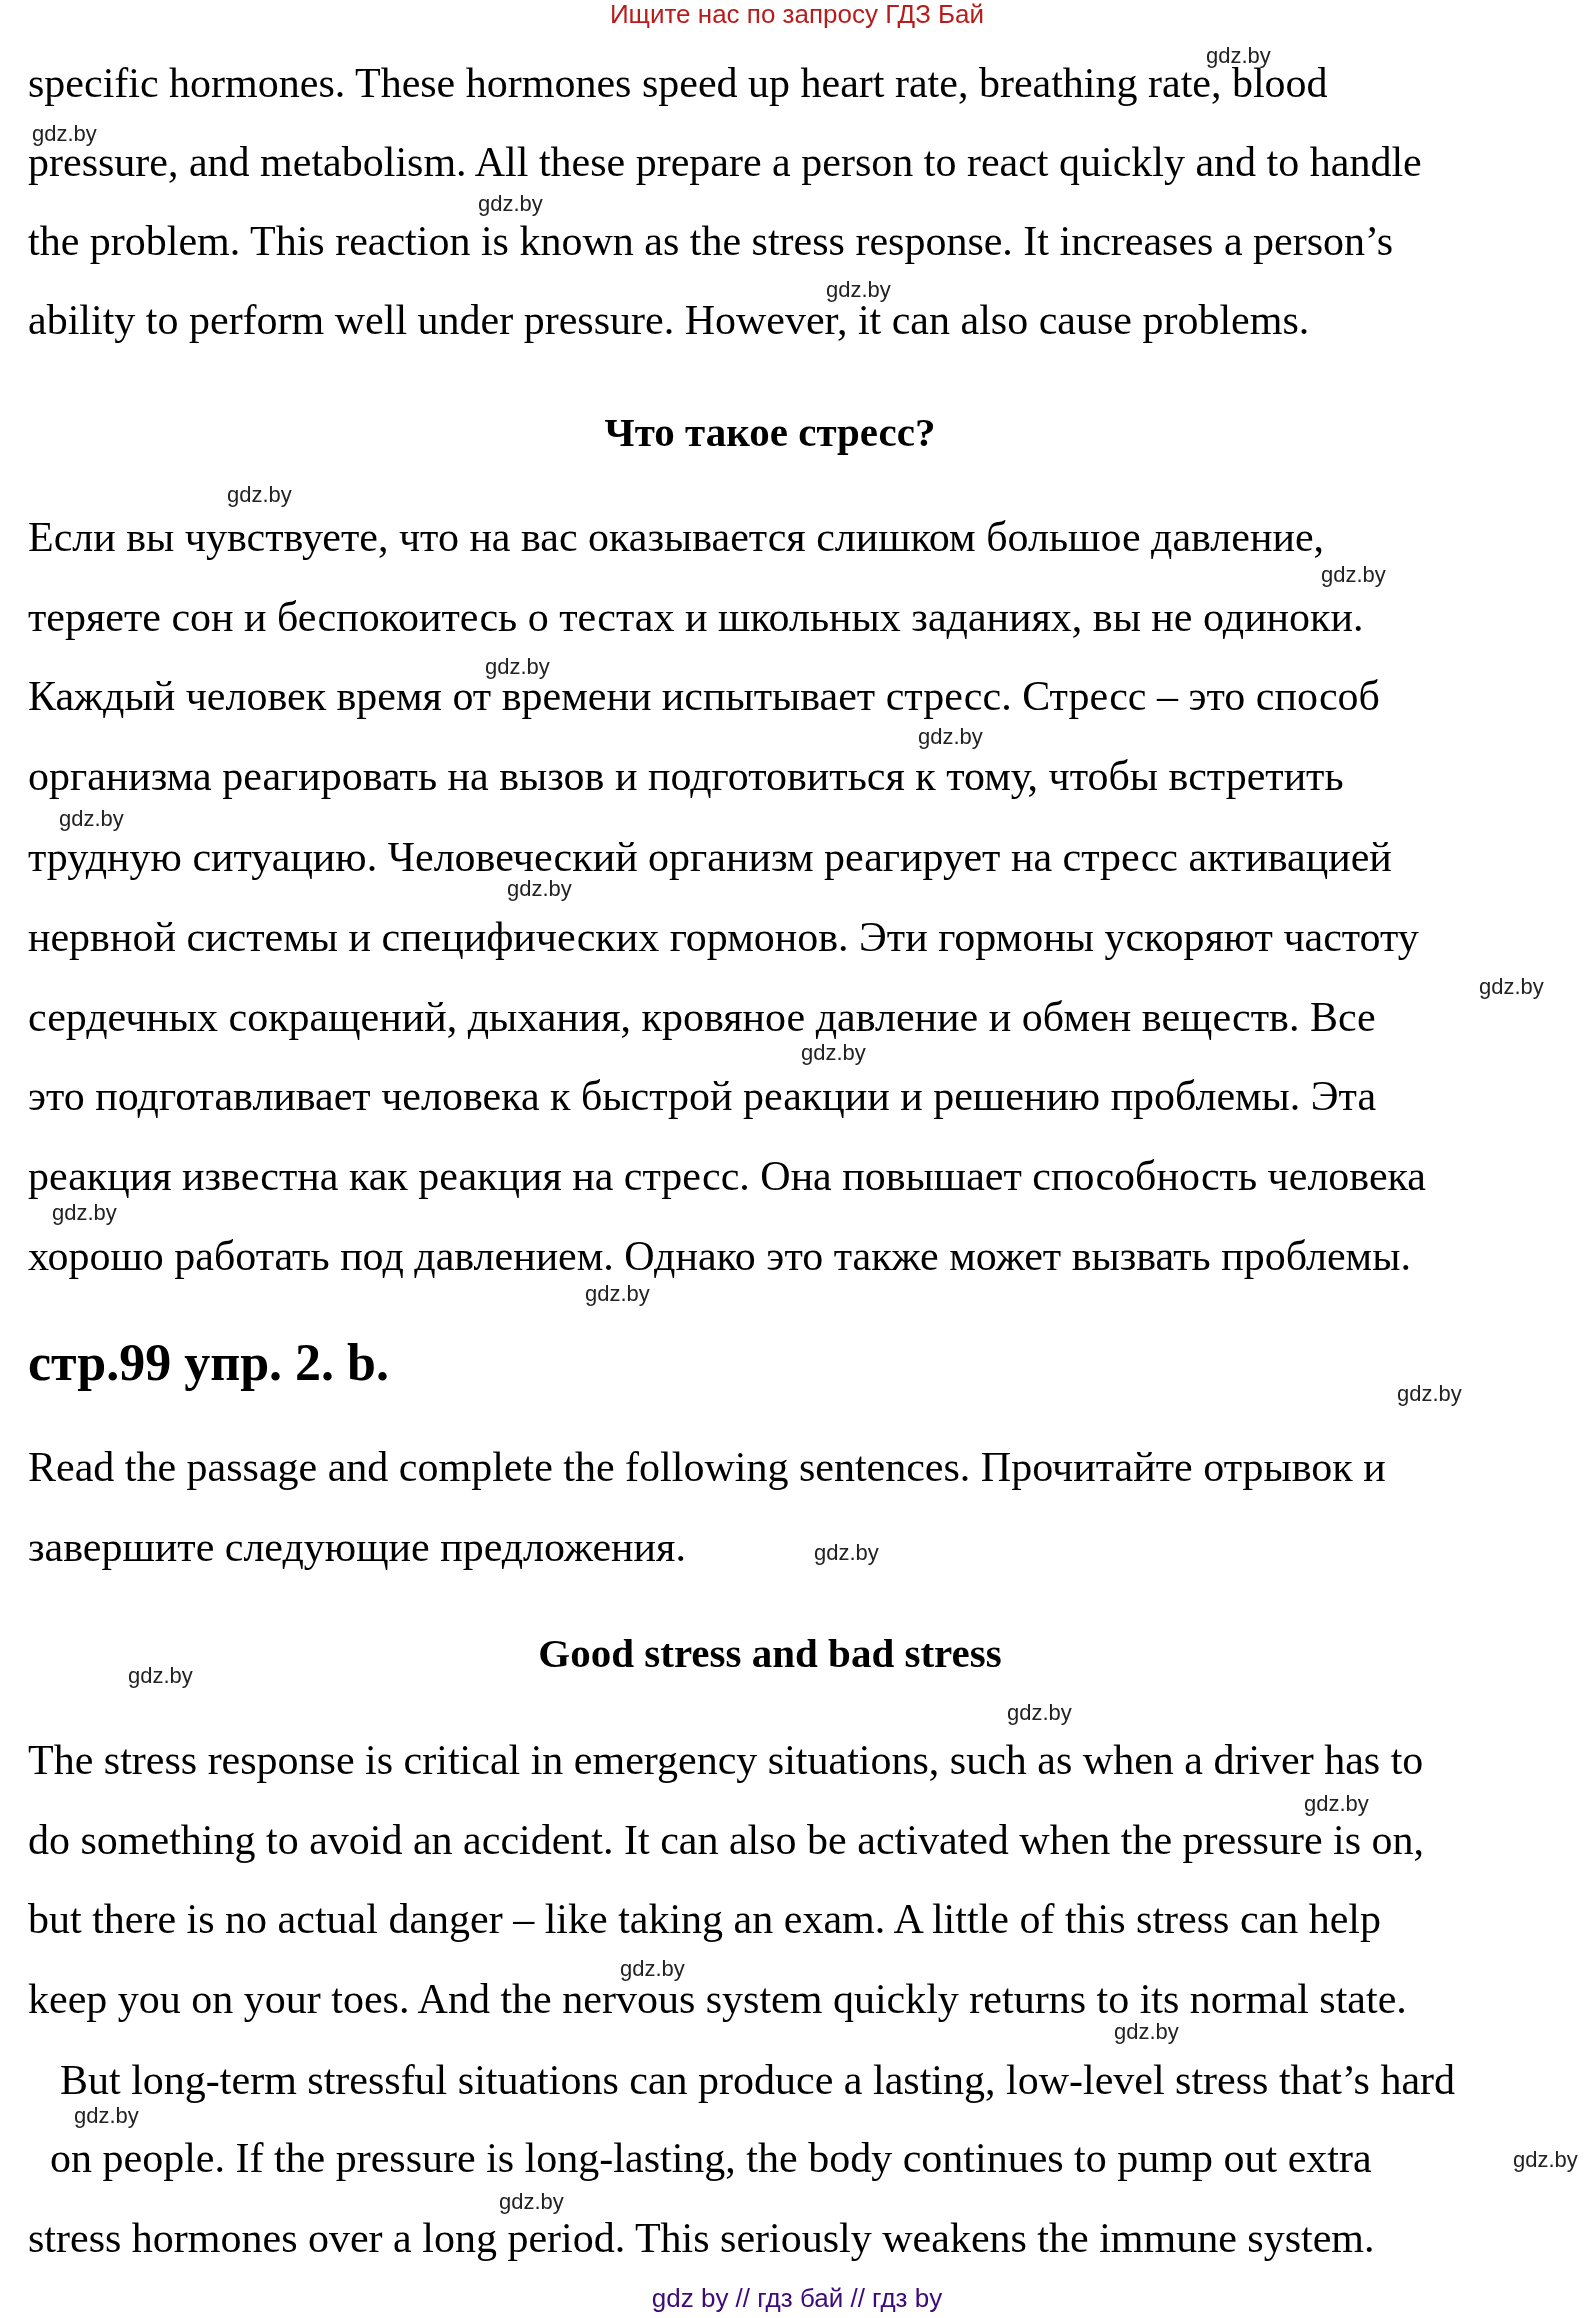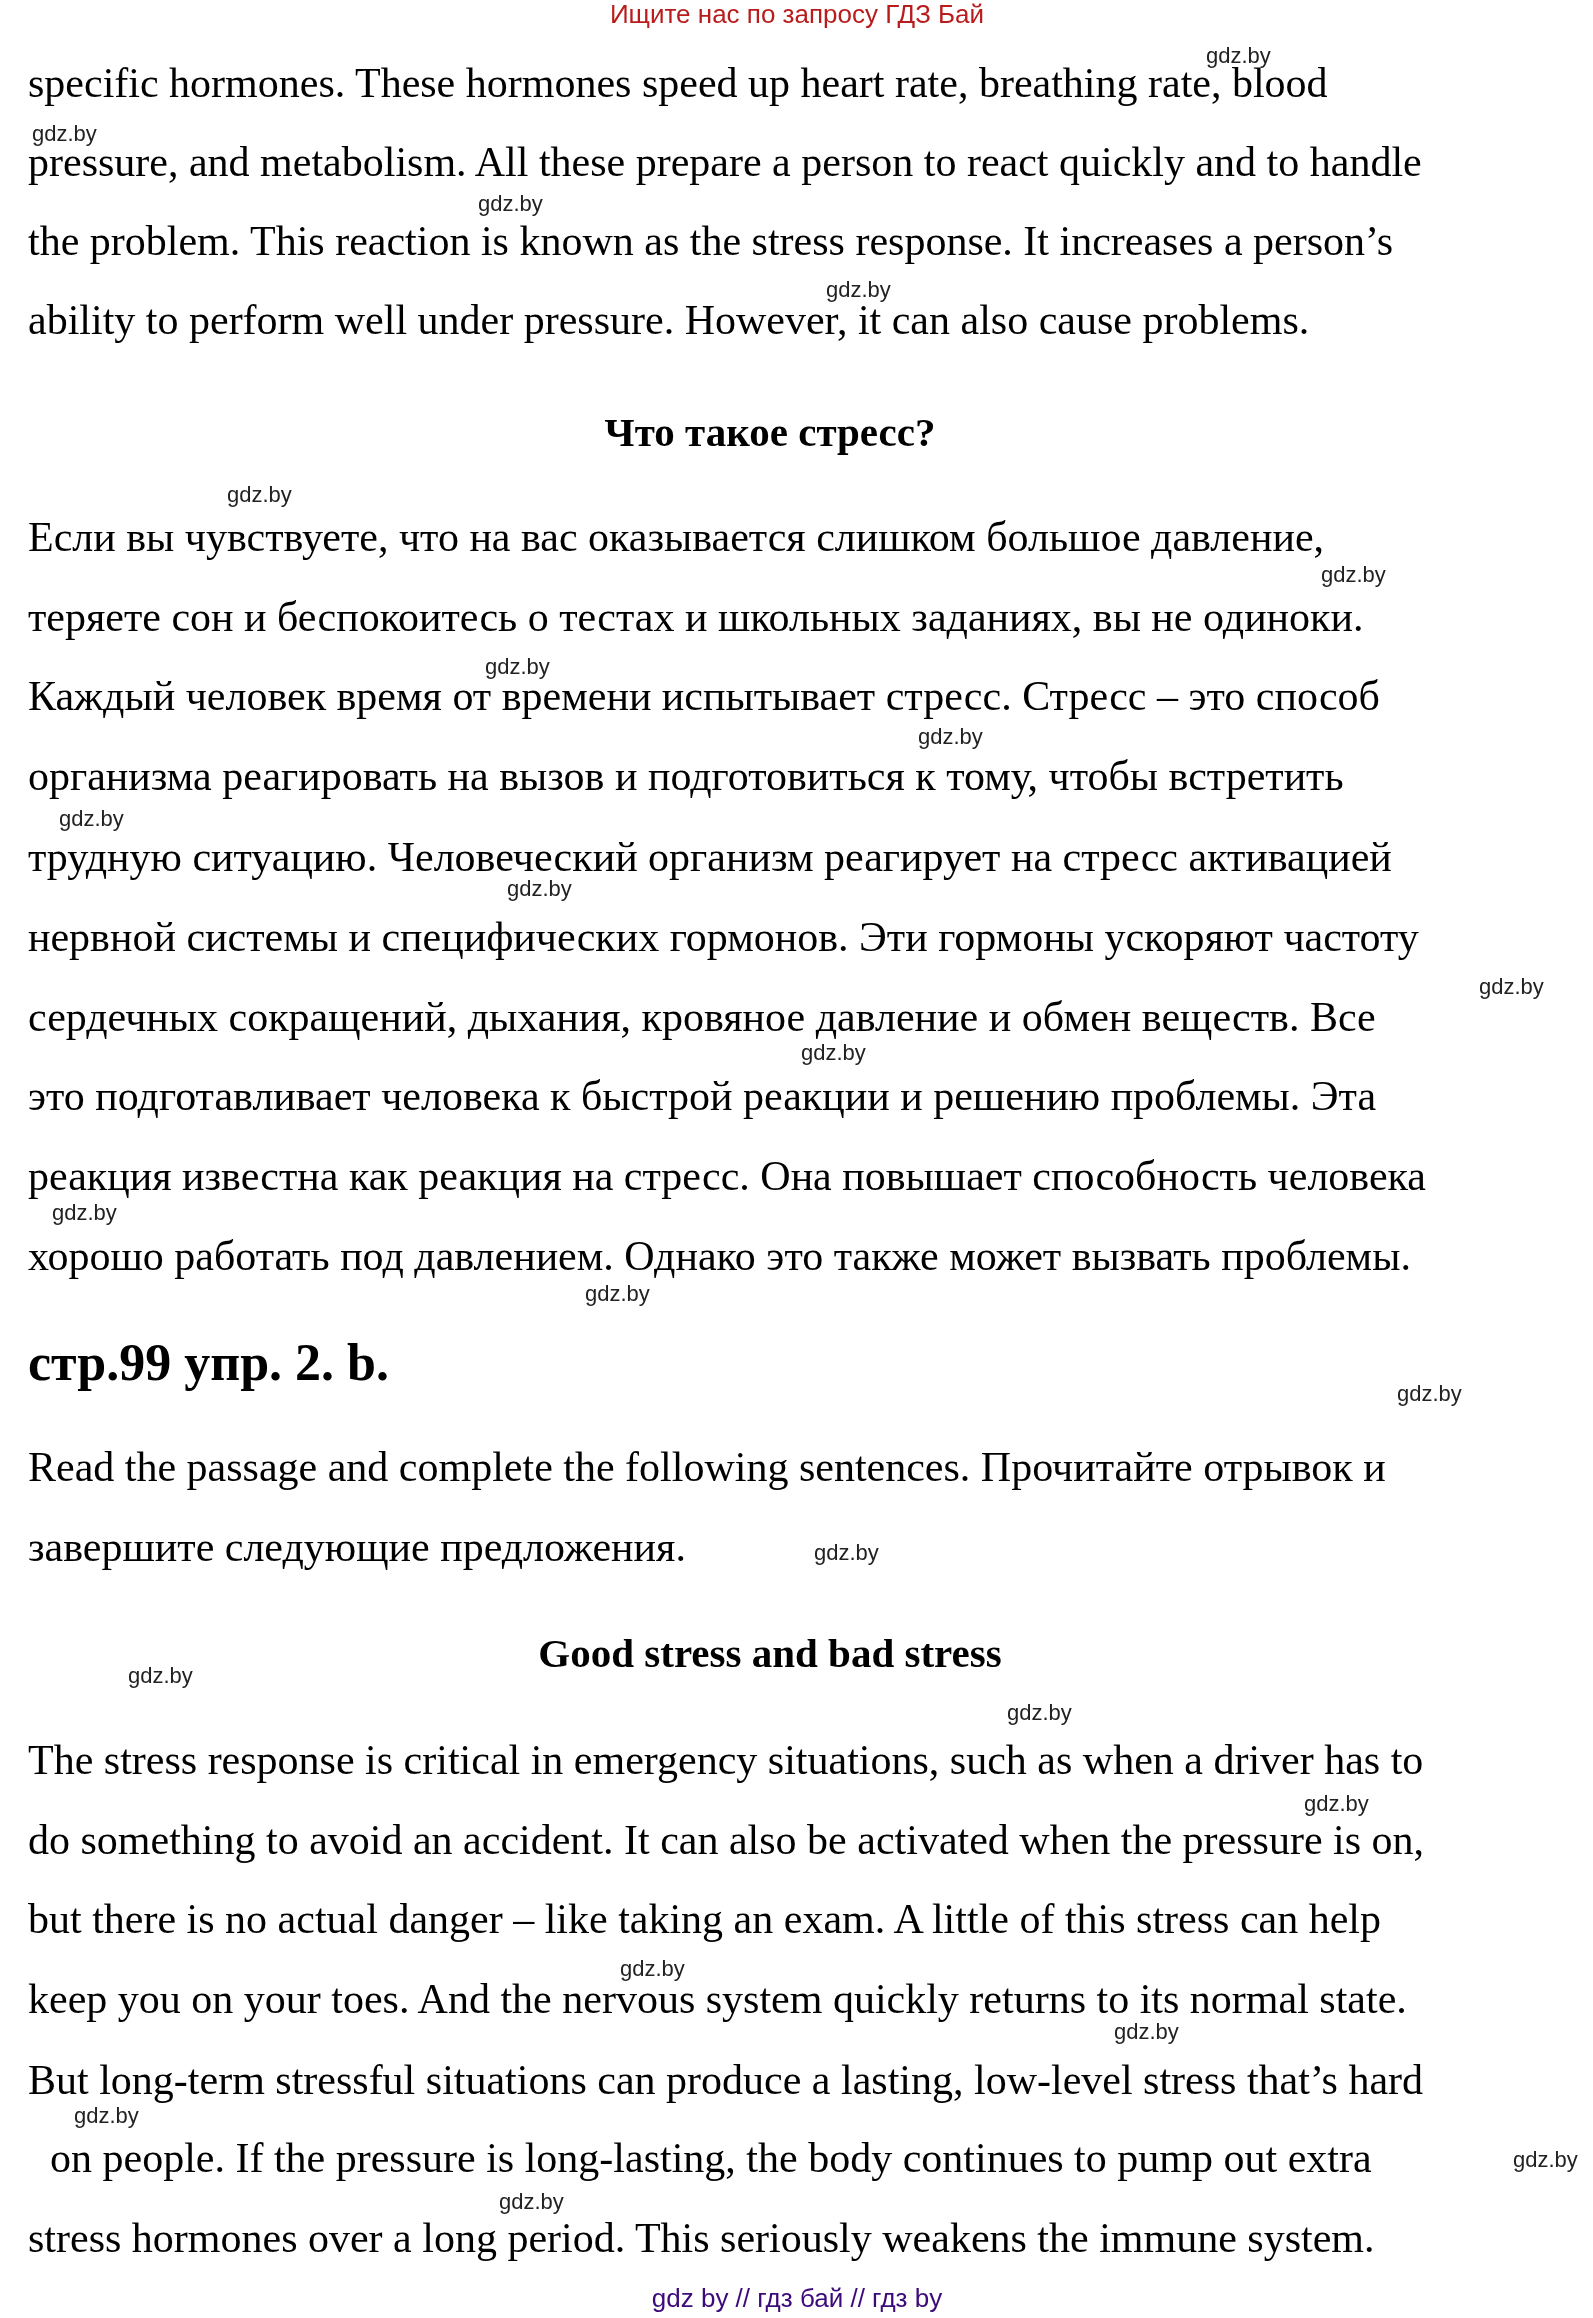--- a/index.html
+++ b/index.html
@@ -58,21 +58,21 @@
 
 <div class="ex-label" style="top:1339px;">стр.99 упр. 2. b.</div>
 <div class="line" style="top:1444px;">Read the passage and complete the following sentences. Прочитайте отрывок и</div>
 <div class="line" style="top:1524px;">завершите следующие предложения.</div>
 
 <div class="heading" style="top:1630px;">Good stress and bad stress</div>
 <div class="line" style="top:1737px;">The stress response is critical in emergency situations, such as when a driver has to</div>
 <div class="line" style="top:1817px;">do something to avoid an accident. It can also be activated when the pressure is on,</div>
 <div class="line" style="top:1896px;text-align:right;">but there is no actual danger – like taking an exam. A little of this stress can help</div>
 <div class="line" style="top:1976px;">keep you on your toes. And the nervous system quickly returns to its normal state.</div>
-<div class="line" style="top:2057px;">But long-term stressful situations can produce a lasting, low-level stress that’s hard</div>
+<div class="line" style="top:2057px;margin-left:32px;">But long-term stressful situations can produce a lasting, low-level stress that’s hard</div>
 <div class="line" style="top:2135px;margin-left:22px;">on people. If the pressure is long-lasting, the body continues to pump out extra</div>
 <div class="line" style="top:2215px;">stress hormones over a long period. This seriously weakens the immune system.</div>
 
 <div class="wm" style="left:1206px;top:43px;">gdz.by</div>
 <div class="wm" style="left:32px;top:121px;">gdz.by</div>
 <div class="wm" style="left:478px;top:191px;">gdz.by</div>
 <div class="wm" style="left:826px;top:277px;">gdz.by</div>
 <div class="wm" style="left:227px;top:482px;">gdz.by</div>
 <div class="wm" style="left:1321px;top:562px;">gdz.by</div>
 <div class="wm" style="left:485px;top:654px;">gdz.by</div>

